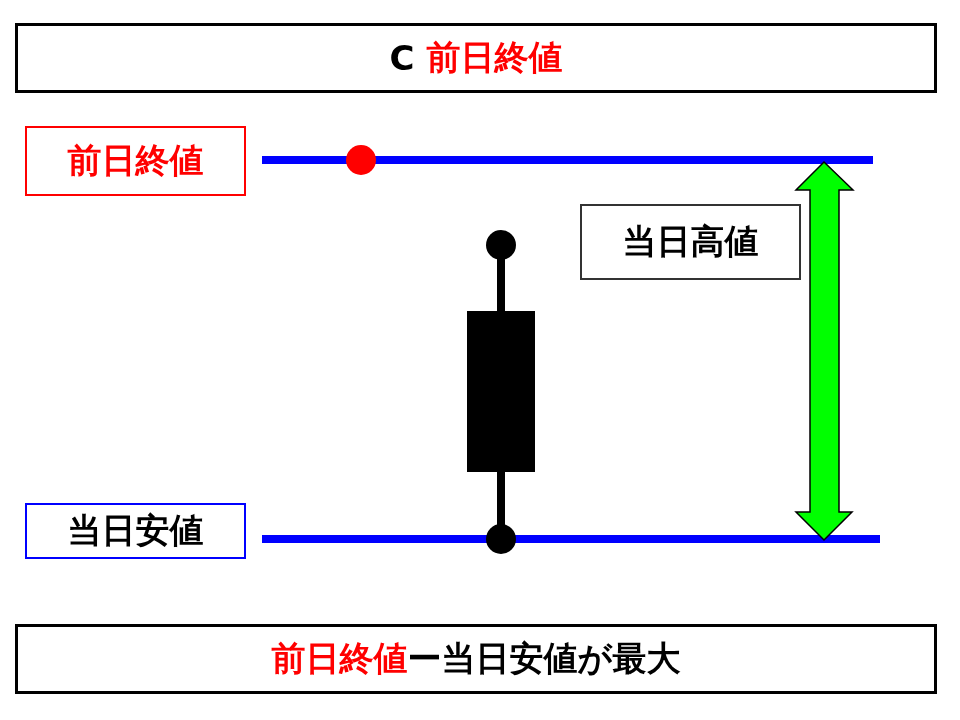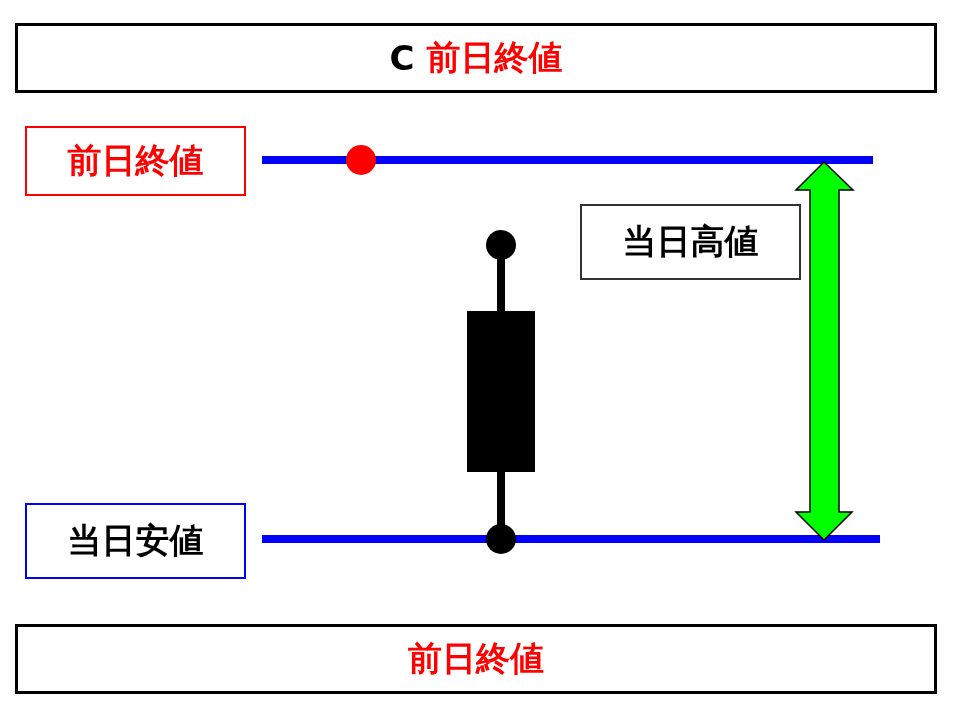--- a/index.html
+++ b/index.html
@@ -5,21 +5,21 @@
     html, body { margin: 0; padding: 0; }
     body { width: 960px; height: 720px; background: #ffffff; position: relative; overflow: hidden;
            font-family: "DejaVu Sans", "Liberation Sans", sans-serif; }
     .box { position: absolute; background: #fff; box-sizing: border-box; display: flex;
            align-items: center; justify-content: center; font-weight: bold; white-space: nowrap; }
     #title-box { left: 15px; top: 23px; width: 922px; height: 70px; border: 3px solid #000; font-size: 34px; color: #000; }
     #bottom-box { left: 15px; top: 624px; width: 922px; height: 70px; border: 3px solid #000; font-size: 34px; color: #000; }
     .red { color: #ff0000; }
     #label-prev-close { left: 25px; top: 126px; width: 221px; height: 70px; border: 2px solid #ff0000; color: #ff0000; font-size: 34px; }
     #label-day-high { left: 553px; top: 204px; width: 221px; height: 76px; border: 2px solid #333; color: #000; font-size: 34px; margin-left: 27px; }
-    #label-day-low { left: 25px; top: 503px; width: 221px; height: 76px; border: 2px solid #0000ff; color: #000; font-size: 34px; }
+    #label-day-low { left: 25px; top: 503px; width: 221px; height: 56px; border: 2px solid #0000ff; color: #000; font-size: 34px; }
     svg { position: absolute; left: 0; top: 0; }
   </style>
 </head>
 <body>
 
 <div class="box" id="title-box">
   <span style="white-space:pre">C </span>
   <span class="red">前日終値</span>
 </div>
 
@@ -47,13 +47,14 @@
 <div class="box" id="label-day-high">
   <span>当日高値</span>
 </div>
 
 <div class="box" id="label-day-low">
   <span>当日安値</span>
 </div>
 
 <div class="box" id="bottom-box">
   <span class="red">前日終値</span>
+  <span>ー当日安値が最大</span>
 </div>
 
 </body></html>

